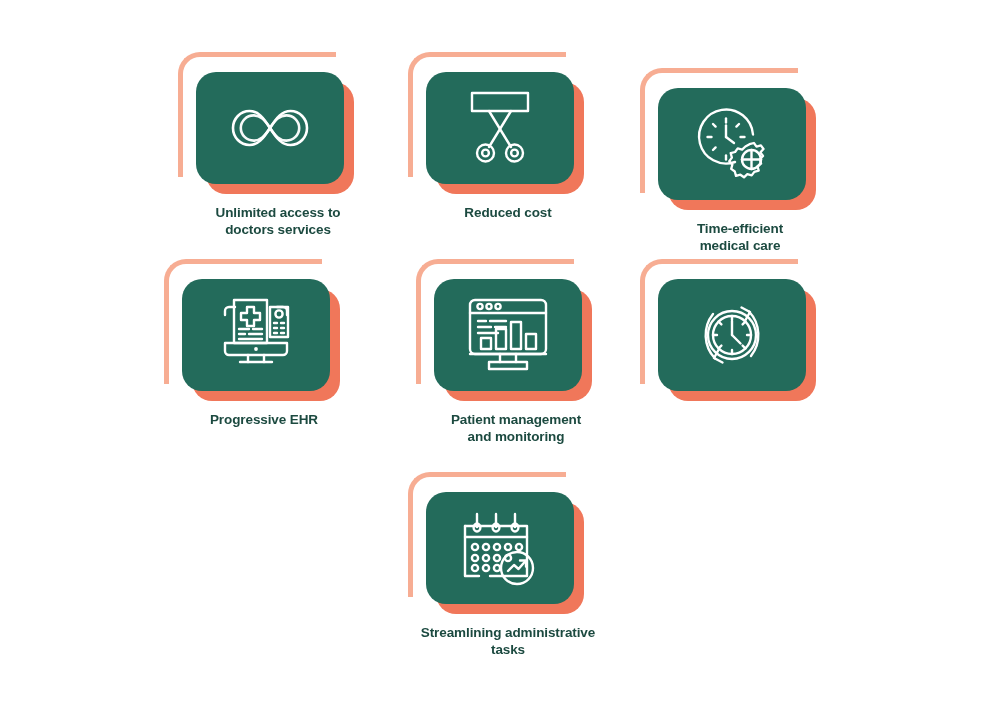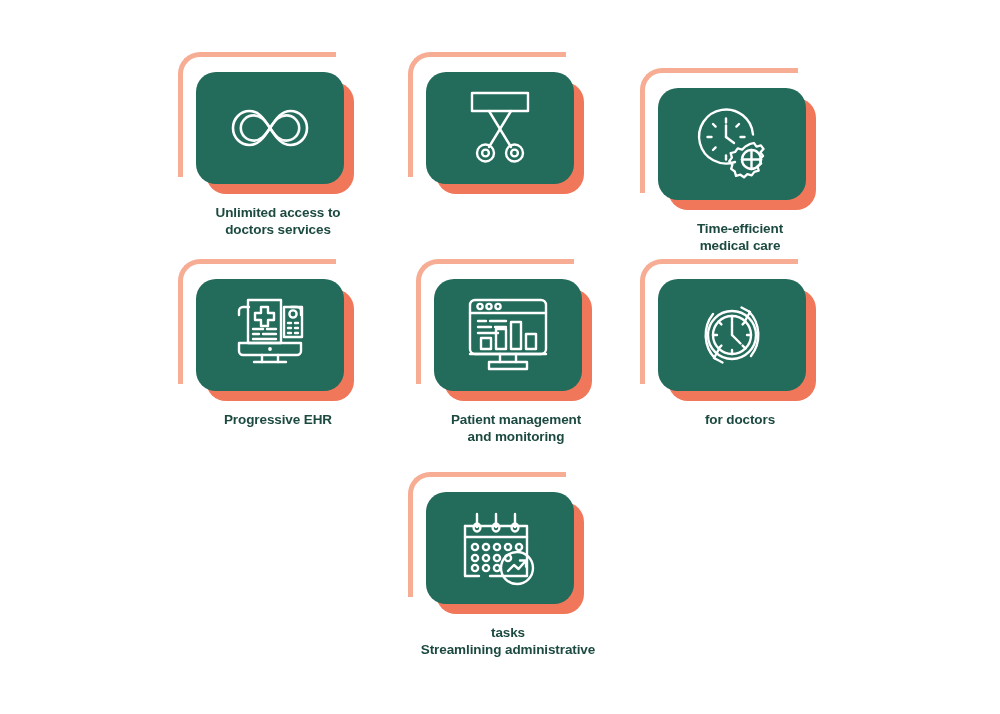--- a/index.html
+++ b/index.html
@@ -82,20 +82,24 @@
             <rect x="9" y="4" width="56" height="18"></rect>
             <path d="M26 22 L48 58"></path>
             <path d="M48 22 L26 58"></path>
             <circle cx="22.5" cy="64" r="8.5"></circle>
             <circle cx="51.5" cy="64" r="8.5"></circle>
             <circle cx="22.5" cy="64" r="3.4"></circle>
             <circle cx="51.5" cy="64" r="3.4"></circle>
           </svg>
         </span>
       </div>
+    </div>
+    <div class="caption">
+      <div>Reduced cost</div>
+
     </div>
   </div>
 
   <div class="cell" style="left:640px;top:68px;">
     <div class="art">
       <div class="bracket"></div>
       <div class="shadow"></div>
       <div class="card">
         <span>
           <svg width="82" height="80" viewBox="0 0 82 80" fill="none" stroke="#FFFFFF" stroke-width="2.4" stroke-linecap="round" stroke-linejoin="round">
@@ -116,21 +120,21 @@
           </svg>
         </span>
       </div>
     </div>
     <div class="caption">
       <div>Time-efficient</div>
       <div>medical care</div>
     </div>
   </div>
 
-  <div class="cell" style="left:178px;top:259px;">
+  <div class="cell" style="left:164px;top:259px;">
     <div class="art">
       <div class="bracket"></div>
       <div class="shadow"></div>
       <div class="card">
         <span>
           <svg width="84" height="80" viewBox="0 0 84 80" fill="none" stroke="#FFFFFF" stroke-width="2.4" stroke-linecap="round" stroke-linejoin="round">
             <path d="M11 20 v-4 a4 4 0 0 1 4 -4 h6"></path>
             <path d="M73 20 v-4 a4 4 0 0 0 -4 -4 h-6"></path>
             <path d="M11 48 h62 v8 a4 4 0 0 1 -4 4 h-54 a4 4 0 0 1 -4 -4 z"></path>
             <circle cx="42" cy="54" r="1.9" fill="#FFFFFF" stroke="none"></circle>
@@ -218,21 +222,20 @@
               <path d="M54.5 26.5 l-2.9 2.9"></path>
             <path d="M27.5 53.5 l2.9 -2.9"></path>
               <path d="M54.5 53.5 l-2.9 -2.9"></path>
             <path d="M41 40 V26"></path>
               <path d="M41 40 l8.5 8.5"></path>
           </svg>
         </span>
       </div>
     </div>
     <div class="caption">
-      <div>for doctors</div>
     </div>
   </div>
 
   <div class="cell" style="left:408px;top:472px;">
     <div class="art">
       <div class="bracket"></div>
       <div class="shadow"></div>
       <div class="card">
         <span>
           <svg width="84" height="80" viewBox="0 0 84 80" fill="none" stroke="#FFFFFF" stroke-width="2.4" stroke-linecap="round" stroke-linejoin="round">
@@ -258,18 +261,18 @@
               <circle cx="28" cy="60" r="3.1"></circle>
             <circle cx="39" cy="60" r="3.1"></circle>
             <circle cx="59" cy="60" r="16"></circle>
             <path d="M50 63 l6 -6 4.5 4 7 -8"></path>
             <path d="M62 52.5 h6 v6"></path>
           </svg>
         </span>
       </div>
     </div>
     <div class="caption">
+      <div>Streamlining administrative</div>
       <div>tasks</div>
-      <div>Streamlining administrative</div>
     </div>
   </div>
 
 </div>
 
 </body></html>

